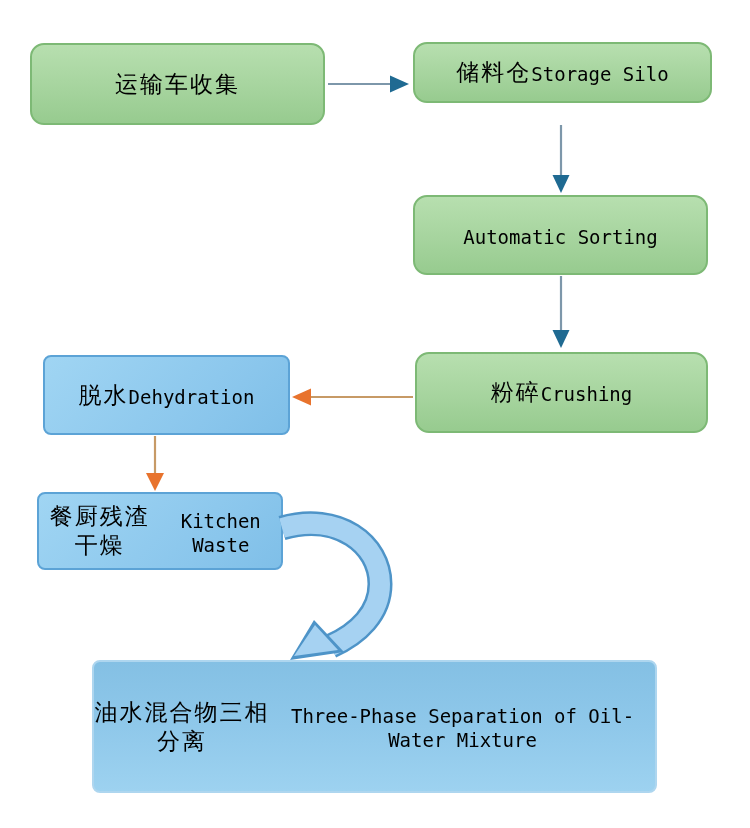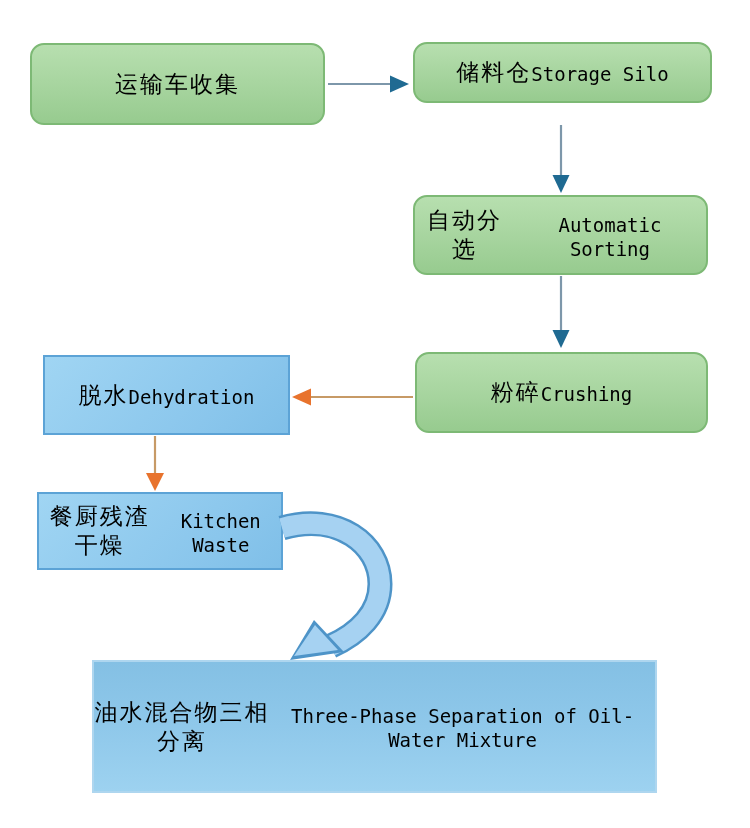--- a/index.html
+++ b/index.html
@@ -21,26 +21,26 @@
   .node .cn { font-size:23px; letter-spacing:2px; line-height:1.25; }
   .node .en { font-size:19px; letter-spacing:0px; line-height:1.25; margin-top:5px; }
   .green {
     background:linear-gradient(180deg,#b7dfaf 0%,#a6d49e 55%,#97cb8f 100%);
     border:2px solid #7db975;
     border-radius:14px;
   }
   .blue {
     background:linear-gradient(135deg,#a0d5f3 0%,#8ac6ec 70%,#7fbfe8 100%);
     border:2px solid #5ca3d6;
-    border-radius:0;
+    border-radius:8px;
   }
   .blue-large {
     background:linear-gradient(180deg,#84c0e4 0%,#8fc8ea 50%,#9dd2f0 100%);
     border:2px solid #aed6ef;
-    border-radius:0;
+    border-radius:8px;
   }
   
   .n1 { left:30px;  top:43px;  width:295px; height:82px; }
   .n2 { left:413px; top:42px;  width:299px; height:61px; }
   .n3 { left:413px; top:195px; width:295px; height:80px; }
   .n4 { left:415px; top:352px; width:293px; height:81px; }
   .n5 { left:43px;  top:355px; width:247px; height:80px; }
   .n6 { left:37px;  top:492px; width:246px; height:78px; }
   .n7 { left:92px;  top:660px; width:565px; height:133px; }
   #arrow-layer {
@@ -57,21 +57,20 @@
   <div class="node green n1">
     <span class="cn">运输车收集</span>
   </div>
 
   <div class="node green n2">
     <span class="cn">储料仓</span>
     <span class="en">Storage Silo</span>
   </div>
 
   <div class="node green n3">
-    <span class="cn">自动分选</span>
     <span class="en">Automatic Sorting</span>
   </div>
 
   <div class="node green n4">
     <span class="cn">粉碎</span>
     <span class="en">Crushing</span>
   </div>
 
   <div class="node blue n5">
     <span class="cn">脱水</span>

